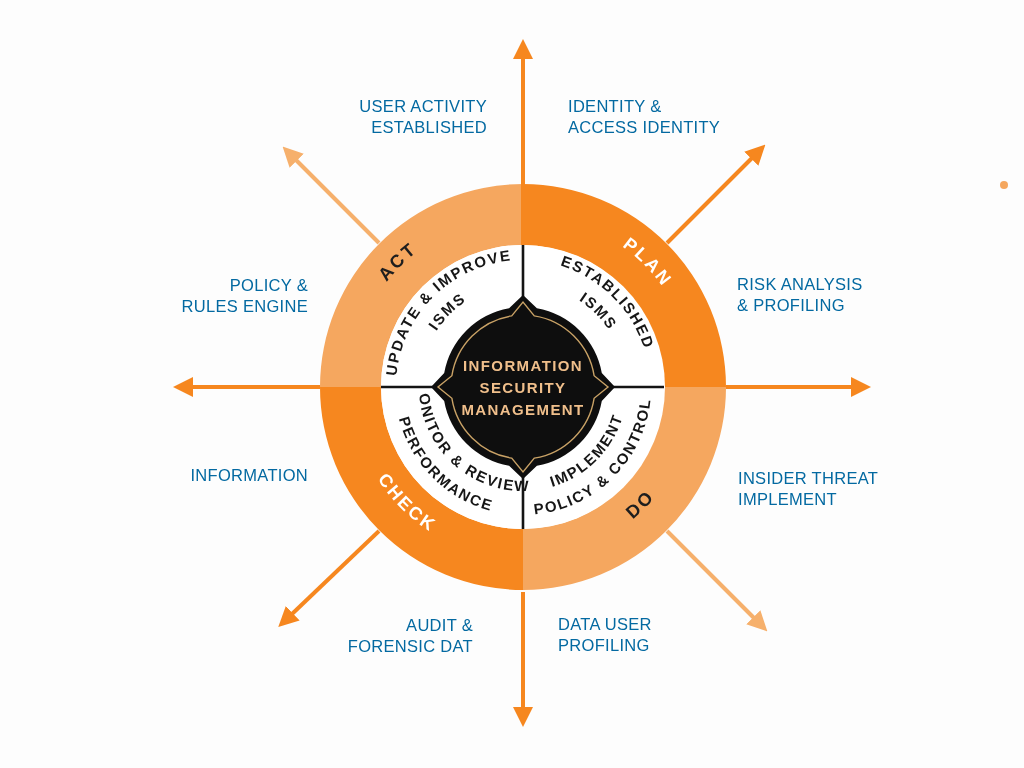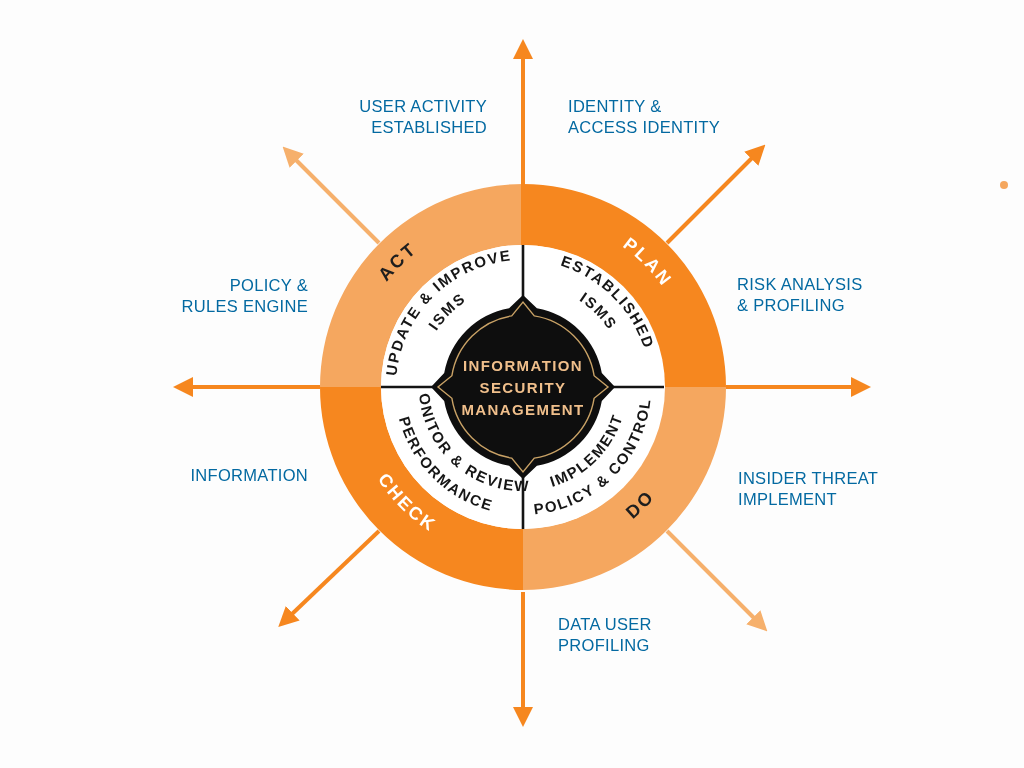--- a/index.html
+++ b/index.html
@@ -152,17 +152,21 @@
     <div>POLICY &amp;</div>
     <div>RULES ENGINE</div>
   </div>
   <div class="olabel ra" style="top:465px; right:716px;">
     <div>INFORMATION</div>
   </div>
   <div class="olabel" style="top:468px; left:738px;">
     <div>INSIDER THREAT</div>
     <div>IMPLEMENT</div>
   </div>
+  <div class="olabel ra" style="top:615px; right:551px;">
+    <div>AUDIT &amp;</div>
+    <div>FORENSIC DAT</div>
+  </div>
   <div class="olabel" style="top:614px; left:558px;">
     <div>DATA USER</div>
     <div>PROFILING</div>
   </div>
 </div>
 
 </body></html>

